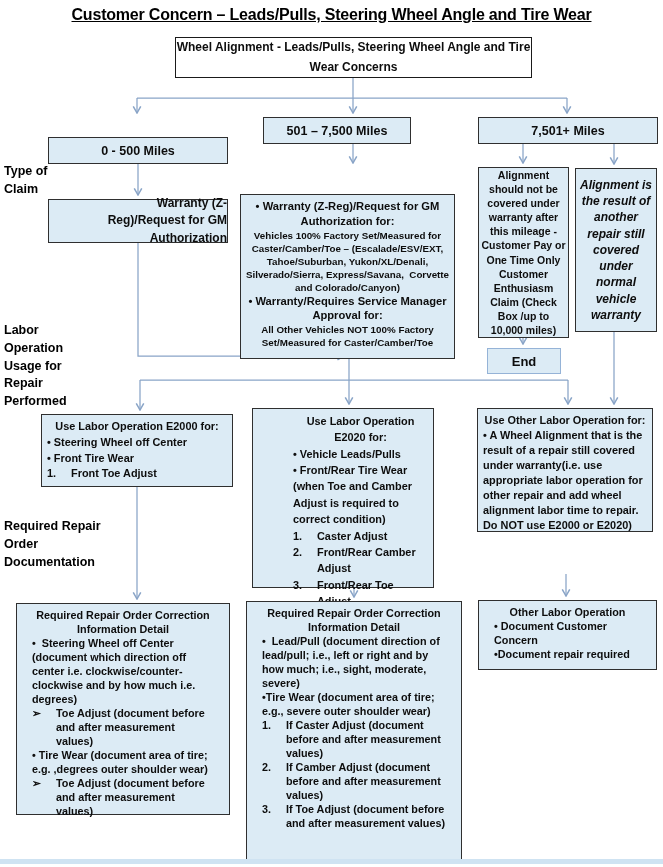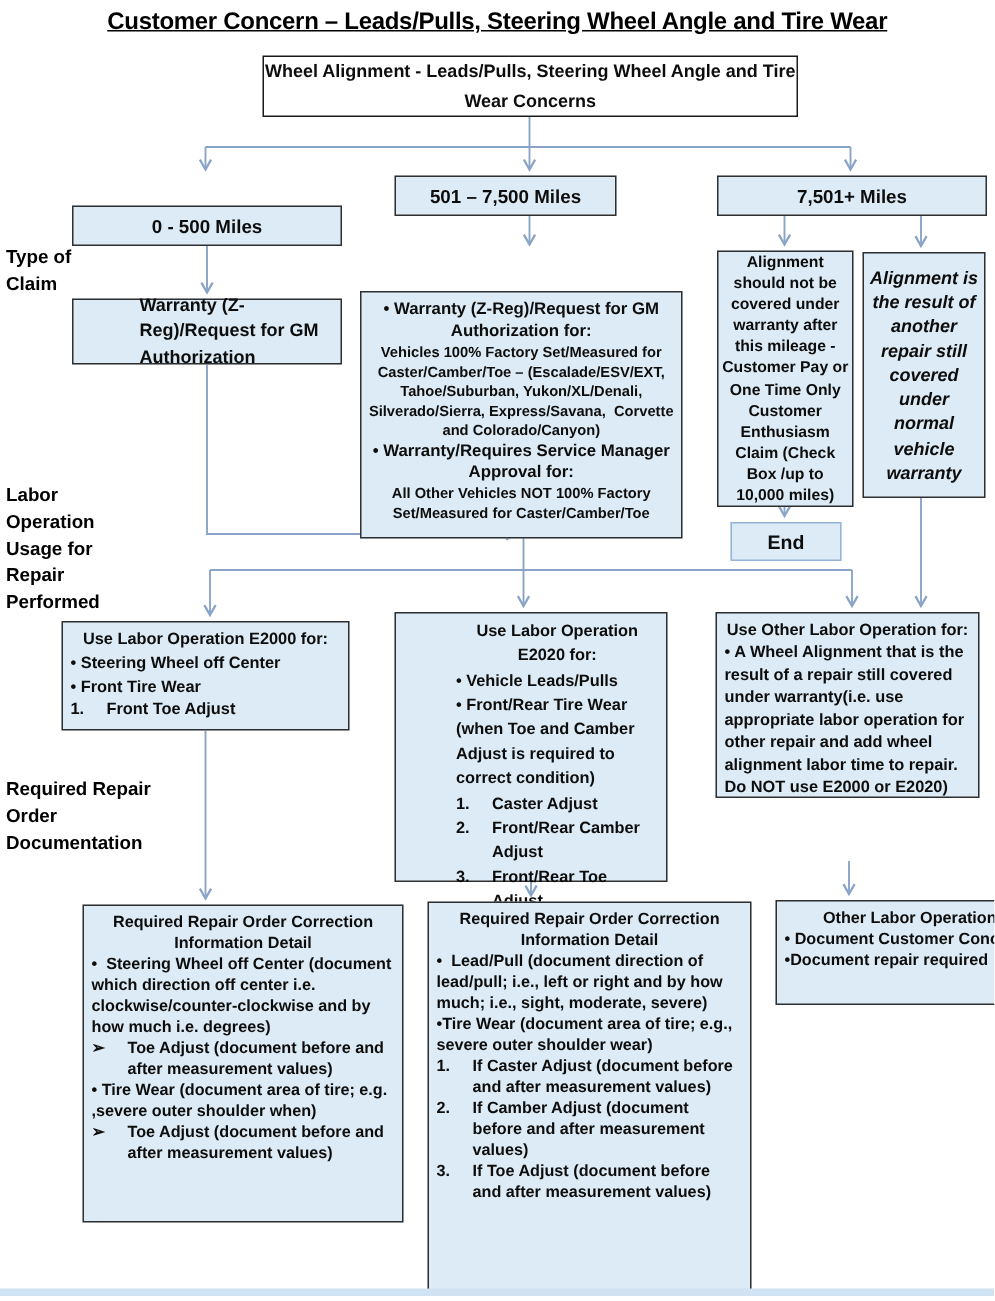--- a/index.html
+++ b/index.html
@@ -40,21 +40,21 @@
   .mile{font-size:12.5px;}
   .claimleft{font-size:12px;line-height:1.45;white-space:pre-wrap;}
   .claimmid{font-size:11.2px;line-height:1.32;padding:4px 4px;text-align:center;}
   .claimmid .sub{font-size:9.8px;line-height:1.33;}
   .cr1{font-size:10.5px;line-height:1.34;padding:4px 2px;}
   .cr2{font-size:12px;line-height:1.36;padding:4px 2px;}
   .endlbl{font-size:13px;}
   .labor{font-size:10.9px;line-height:1.45;padding:4px 5px;}
   .labor-mid{line-height:1.5;}
   .labor-right{line-height:1.37;}
-  .doc{font-size:10.8px;line-height:1.3;padding:4px 5px;margin-left:39px;}
+  .doc{font-size:10.8px;line-height:1.3;padding:4px 15px;}
   .bottom-strip{position:absolute;left:0;top:859px;width:663px;height:5px;background:var(--bottom-strip);}
 </style>
 </head>
 <body>
 
 <div id="stage">
 
   <div class="pagetitle">Customer Concern – Leads/Pulls, Steering Wheel Angle and Tire Wear</div>
 
   <svg id="connectors" viewBox="0 0 663 867">
@@ -98,21 +98,21 @@
     <span>0 - 500 Miles</span>
   </div>
   <div class="box center mile" style="left:263px;top:117px;width:148px;height:27px;justify-content:center;">
     <span>501 – 7,500 Miles</span>
   </div>
   <div class="box center mile" style="left:478px;top:117px;width:180px;height:27px;">
     <span>7,501+ Miles</span>
   </div>
 
   <div class="box center claimleft" style="left:48px;top:199px;width:180px;height:44px;">
-    <span class="txt" style="text-align:left;padding-left:44px;">Warranty (Z-Reg)/Request for GM  Authorization</span>
+    <span class="txt" style="text-align:right;padding-left:44px;">Warranty (Z-Reg)/Request for GM  Authorization</span>
   </div>
 
   <div class="box claimmid" style="left:240px;top:170px;width:215px;height:165px;margin-top:24px;">
     <div class="bh">• Warranty (Z-Reg)/Request for GM Authorization for:</div>
     <div class="bh sub">Vehicles 100% Factory Set/Measured for Caster/Camber/Toe – (Escalade/ESV/EXT, Tahoe/Suburban, Yukon/XL/Denali, Silverado/Sierra, Express/Savana,  Corvette and Colorado/Canyon)</div>
     <div class="bh">• Warranty/Requires Service Manager Approval for:</div>
     <div class="bh sub">All Other Vehicles NOT 100% Factory Set/Measured for Caster/Camber/Toe</div>
   </div>
 
   <div class="box center cr1" style="left:478px;top:167px;width:91px;height:171px;">
@@ -136,21 +136,21 @@
     <div class="line">
         <span class="marker"></span>
         <span class="txt">• Front Tire Wear</span>
       </div>
     <div class="line hang">
         <span class="marker">1.</span>
         <span class="txt">Front Toe Adjust</span>
       </div>
   </div>
 
-  <div class="box labor labor-mid" style="left:263px;top:408px;width:182px;height:180px;padding-left:40px;">
+  <div class="box labor labor-mid" style="left:252px;top:408px;width:182px;height:180px;padding-left:40px;">
     <div class="bh">Use Labor Operation E2020 for:</div>
     <div class="line">
         <span class="marker"></span>
         <span class="txt">• Vehicle Leads/Pulls</span>
       </div>
     <div class="line">
         <span class="marker"></span>
         <span class="txt">• Front/Rear Tire Wear (when Toe and Camber Adjust is required to correct condition)</span>
       </div>
     <div class="line hang">
@@ -180,21 +180,21 @@
     <div class="line">
         <span class="marker"></span>
         <span class="txt">•  Steering Wheel off Center (document which direction off center i.e. clockwise/counter-clockwise and by how much i.e. degrees)</span>
       </div>
     <div class="line hang">
         <span class="marker">➢</span>
         <span class="txt">Toe Adjust (document before and after measurement values)</span>
       </div>
     <div class="line">
         <span class="marker"></span>
-        <span class="txt">• Tire Wear (document area of tire; e.g. ,severe outer shoulder when)</span>
+        <span class="txt">• Tire Wear (document area of tire; e.g. ,degrees outer shoulder wear)</span>
       </div>
     <div class="line hang">
         <span class="marker">➢</span>
         <span class="txt">Toe Adjust (document before and after measurement values)</span>
       </div>
   </div>
 
   <div class="box doc" style="left:246px;top:601px;width:216px;height:260px;">
     <div class="bh">Required Repair Order Correction Information Detail</div>
     <div class="line">

